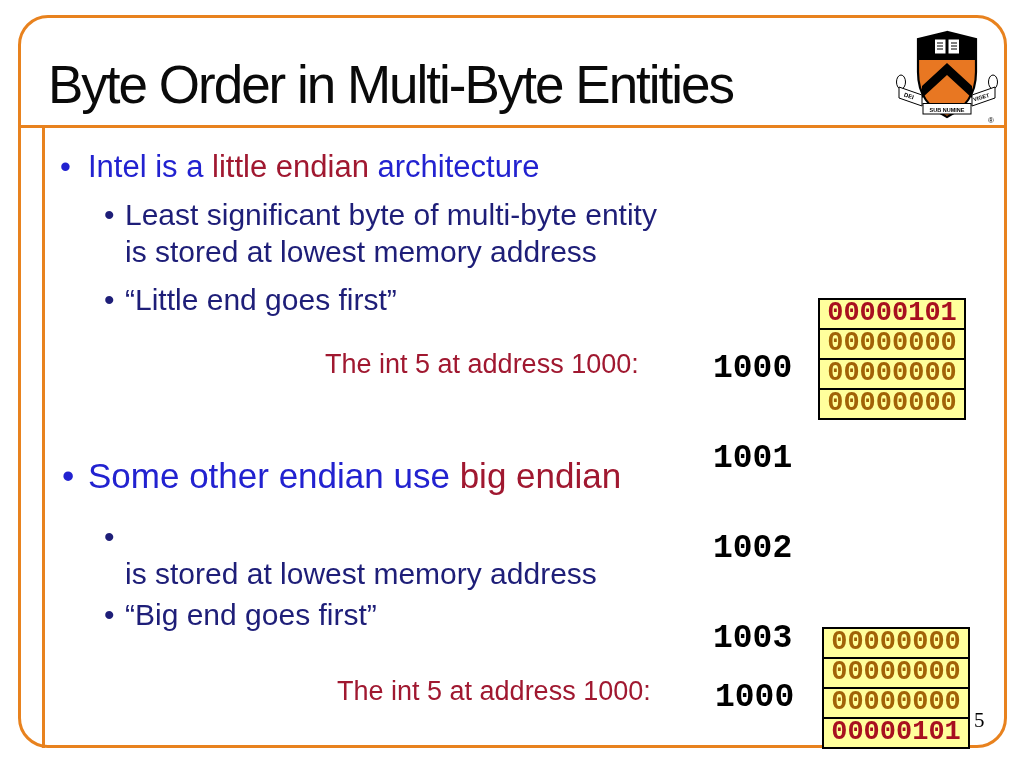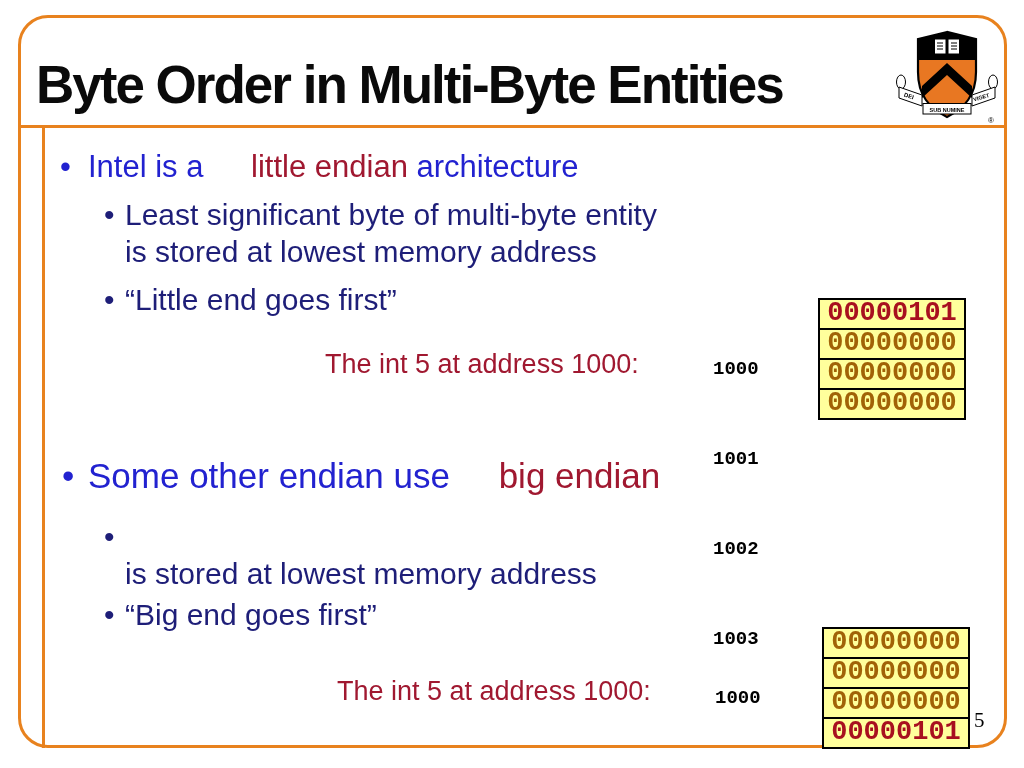--- a/index.html
+++ b/index.html
@@ -8,39 +8,39 @@
     font-family:"Liberation Sans", sans-serif; overflow:hidden;
   }
   .frame {
     position:absolute; left:18px; top:15px; width:989px; height:733px;
     box-sizing:border-box; border:3px solid #E8821E; border-radius:30px;
   }
   .hline { position:absolute; left:18px; top:125px; width:989px; height:3px; background:#E8821E; }
   .vline { position:absolute; left:42px; top:125px; width:3px; height:623px; background:#E8821E; }
 
   .title {
-    position:absolute; left:36px; top:54px; color:#0a0a0a;
-    font-size:53px; font-weight:bold; letter-spacing:-2px; white-space:nowrap;
+    position:absolute; left:48px; top:54px; color:#0a0a0a;
+    font-size:53px; font-weight:normal; letter-spacing:-2px; white-space:nowrap;
   }
 
   .logo { position:absolute; left:895px; top:30px; width:104px; height:96px; }
 
   .bullet { position:absolute; display:flex; white-space:nowrap; }
   .bullet .dot { flex:none; display:inline-block; }
   .blue   { color:#2222D0; }
-  .maroon { color:#A01830;margin-left:39px; }
+  .maroon { color:#A01830; }
   .navy   { color:#1E1E78; }
 
   .caption {
     position:absolute; color:#A01830; font-size:27px; white-space:nowrap;
   }
 
   .addrs {
     position:absolute; font-family:"Liberation Mono","DejaVu Sans Mono",monospace;
-    font-weight:bold; font-size:19px; line-height:30px; color:#000; white-space:pre;
+    font-weight:bold; font-size:33px; line-height:30px; color:#000; white-space:pre;
   }
   .cells { position:absolute; width:148px;margin-top:6px; }
   .cell {
     box-sizing:border-box; height:32px; margin-top:-2px; width:148px;
     border:2px solid #000; background:#FFFF9C;
     font-family:"Liberation Mono","DejaVu Sans Mono",monospace; font-weight:bold;
     font-size:27px; line-height:27px; text-align:center; color:#a16207;
   }
   .cell:first-child { margin-top:0; }
   .cell.hl { color:#A8101F; }

